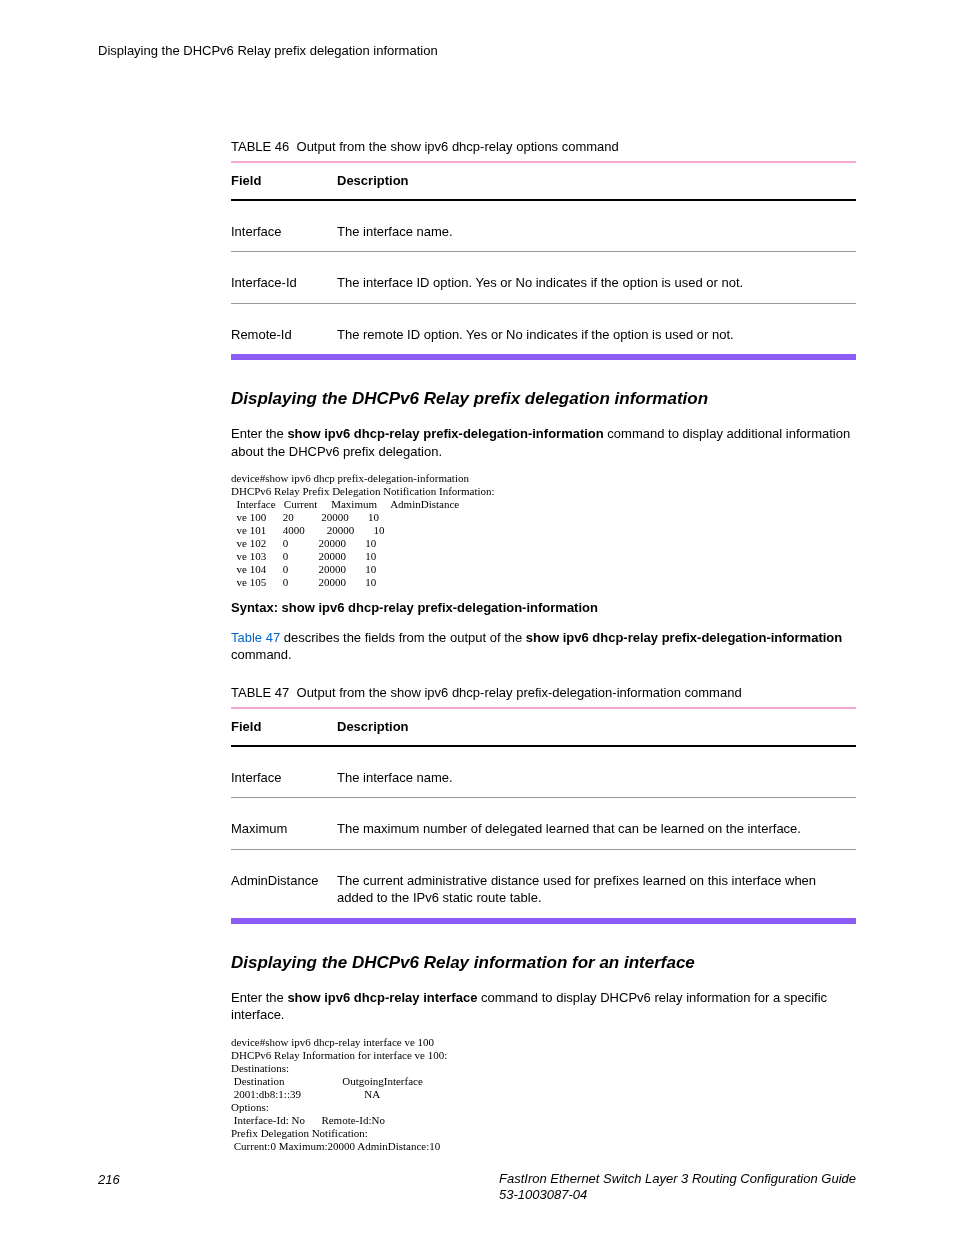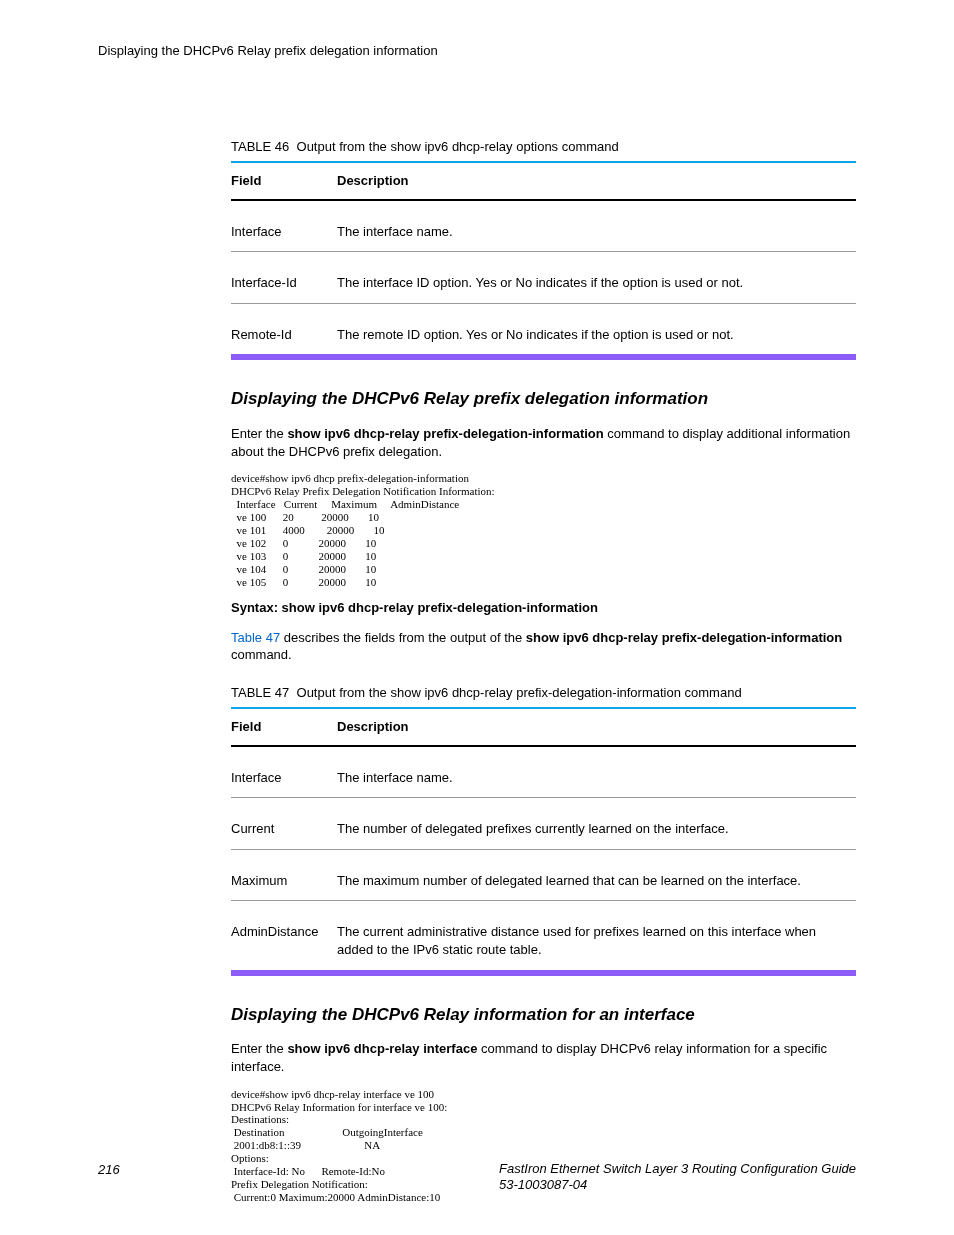--- a/index.html
+++ b/index.html
@@ -27,21 +27,21 @@
   table.data {
     width: 100%;
     border-collapse: collapse;
     font-size: 13px;
     margin-bottom: 28px;
   }
   table.data th {
     text-align: left;
     font-weight: bold;
     padding: 9px 6px 9px 0;
-    border-top: 2px solid #0ea5e9;
+    border-top: 2px solid #f9a8d4;
     border-bottom: 2px solid #000;
   }
   table.data td {
     padding: 22px 6px 11px 0;
     border-bottom: 1px solid #999;
     vertical-align: top;
   }
   table.data tr:last-child td { border-bottom: 6px solid #8b5cf6; }
   table.data .col-field { width: 100px; }
 
@@ -57,21 +57,21 @@
   pre.term {
     font-family: Liberation Serif, serif;
     font-size: 11px;
     line-height: 1.18;
     white-space: pre;
     margin: 8px 0 10px 0;
   }
   .link { color: #0066cc; }
   .footer {
     position: absolute;
-    bottom: 42px;
+    bottom: 32px;
     left: 98px;
     right: 98px;
     font-size: 13px;
     font-style: italic;
     margin-top: 45px;
   }
   .footer .pg { float: left; }
   .footer .doc { float: right; text-align: left; line-height: 1.25; }
 </style>
 </head>
@@ -134,24 +134,20 @@
         <th class="col-field">Field</th>
         <th>Description</th>
       </tr>
     </thead>
     <tbody>
       <tr>
         <td>Interface</td>
         <td>The interface name.</td>
       </tr>
       <tr>
-        <td>Current</td>
-        <td>The number of delegated prefixes currently learned on the interface.</td>
-      </tr>
-      <tr>
         <td>Maximum</td>
         <td>The maximum number of delegated learned that can be learned on the interface.</td>
       </tr>
       <tr>
         <td>AdminDistance</td>
         <td>The current administrative distance used for prefixes learned on this interface when added to the IPv6 static route table.</td>
       </tr>
     </tbody>
   </table>
 

